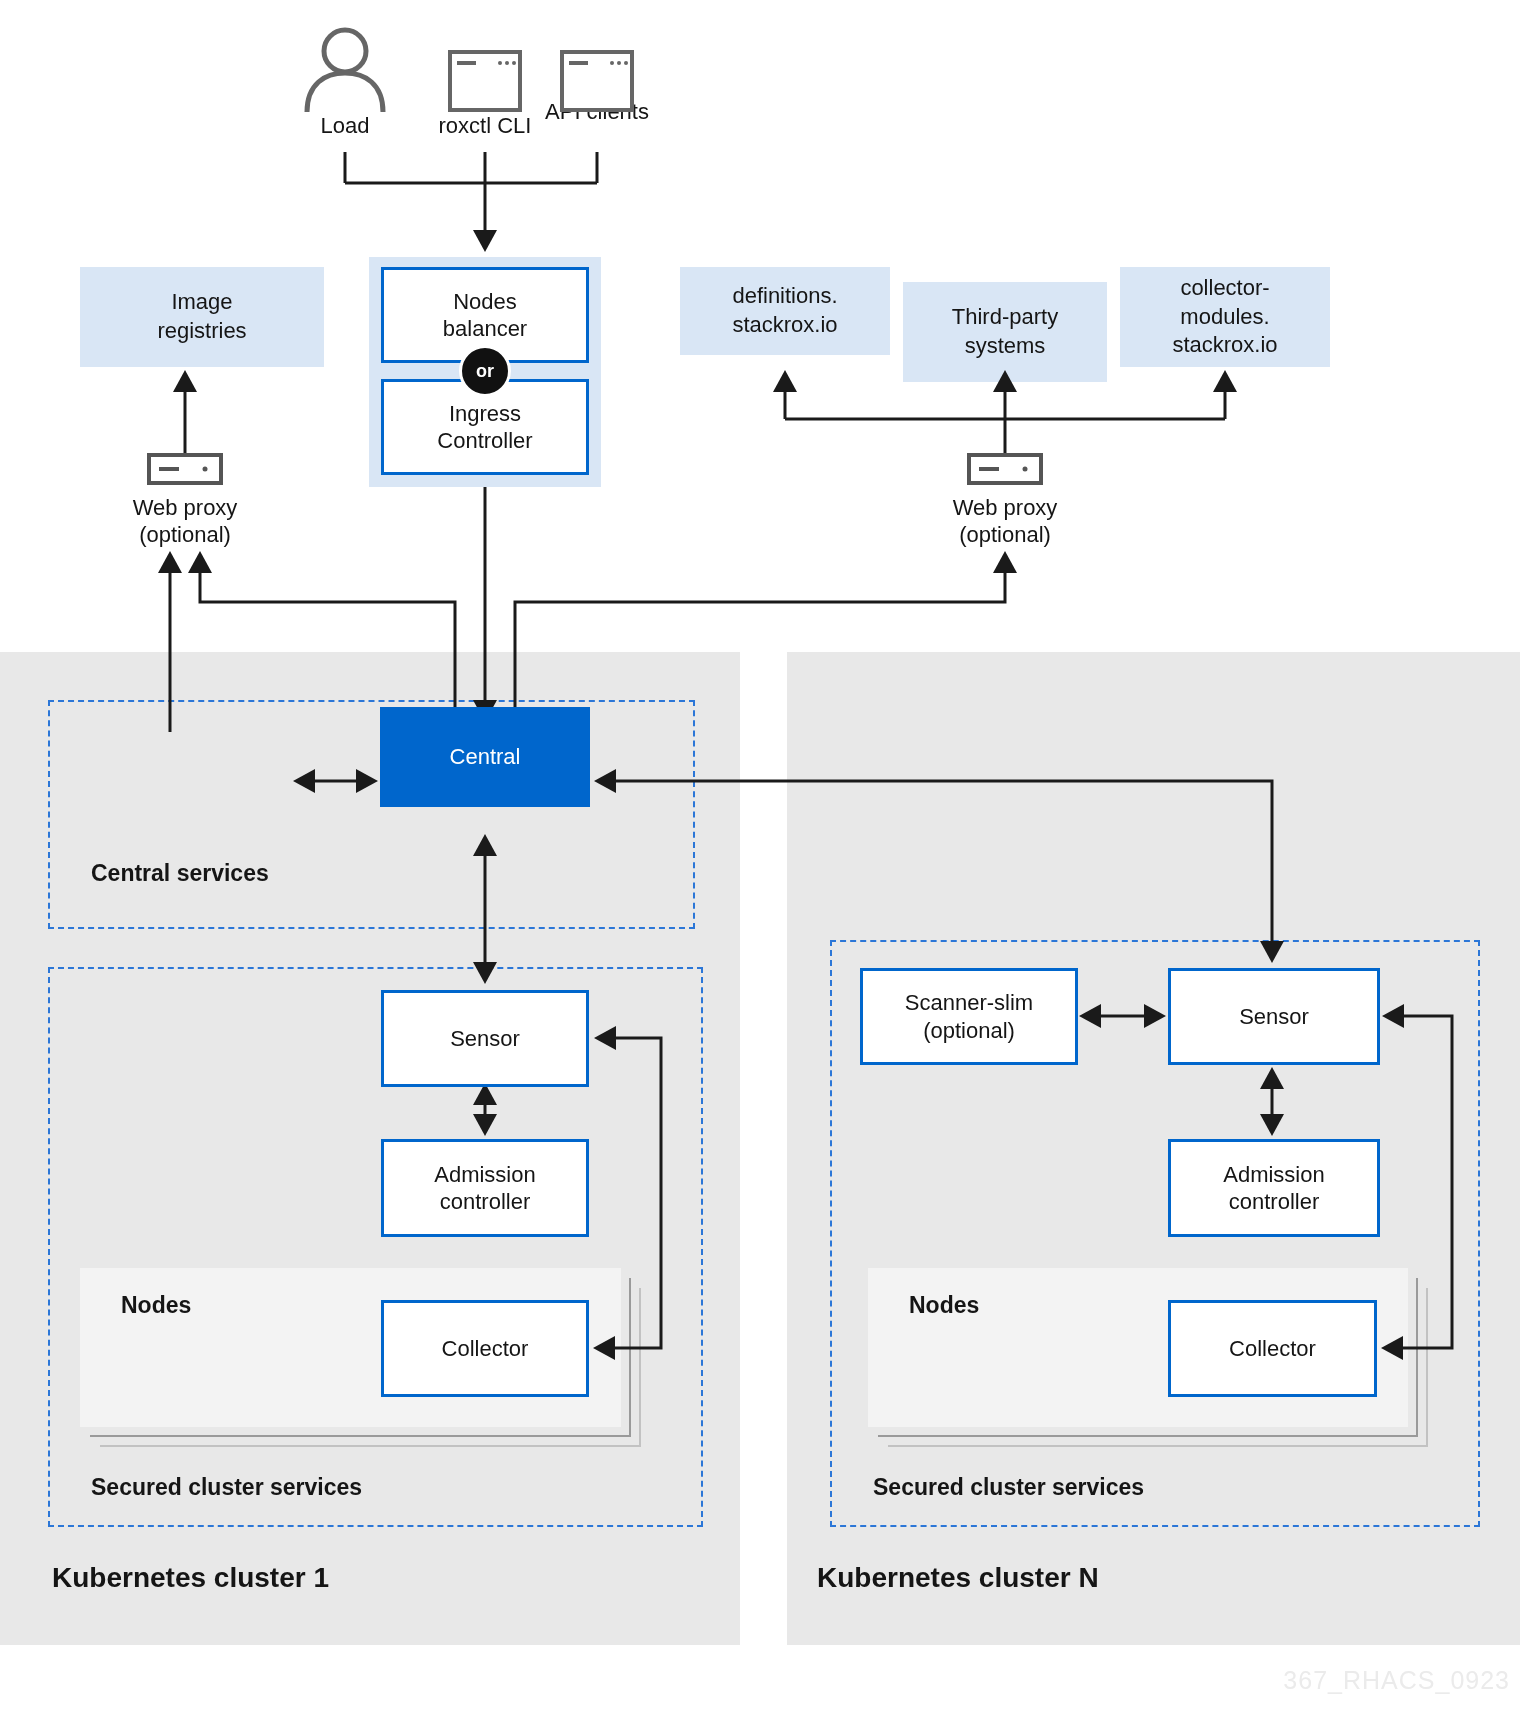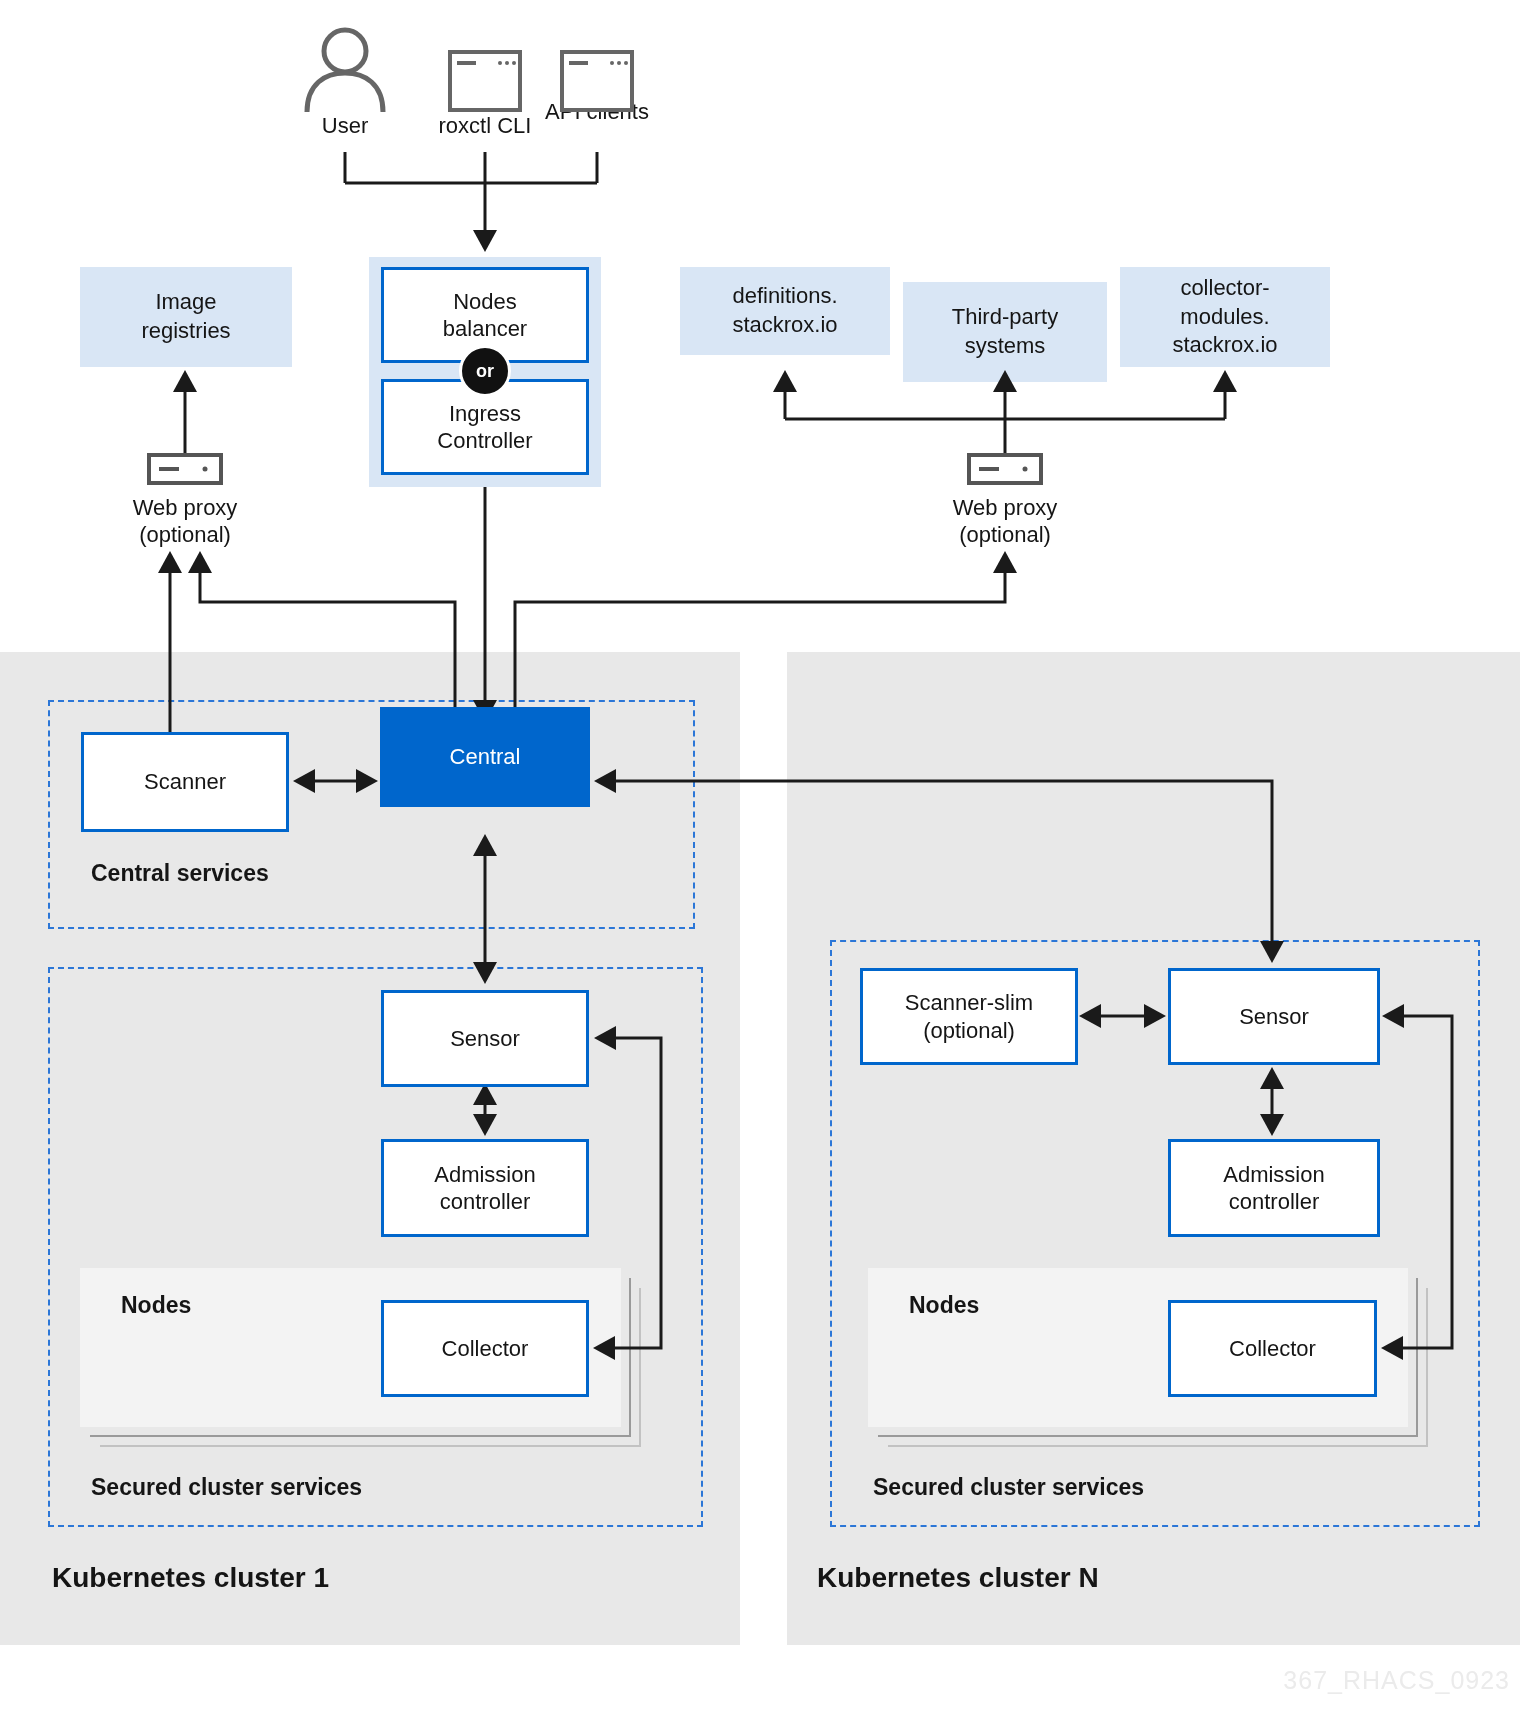--- a/index.html
+++ b/index.html
@@ -139,32 +139,32 @@
       <circle cx="66" cy="13" r="2" fill="#666"></circle>
   </svg>
   <svg class="icon" style="left:560px;top:50px" width="74" height="62" viewBox="0 0 74 62">
     <rect x="2" y="2" width="70" height="58" fill="#fff" stroke="#666" stroke-width="4"></rect>
     <line x1="9" y1="13" x2="28" y2="13" stroke="#666" stroke-width="4"></line>
     <circle cx="52" cy="13" r="2" fill="#666"></circle>
       <circle cx="59" cy="13" r="2" fill="#666"></circle>
       <circle cx="66" cy="13" r="2" fill="#666"></circle>
   </svg>
 
-  <div class="lbl" style="left:345px;top:112px">User</div>
+  <div class="lbl" style="left:345px;top:112px">Load</div>
   <div class="lbl" style="left:485px;top:112px">roxctl CLI</div>
   <div class="lbl" style="left:597px;top:98px">API clients</div>
 
   <div class="abs" style="left:369px;top:257px;width:232px;height:230px;background:#d9e6f5"></div>
   <div class="box z6" style="left:381px;top:267px;width:208px;height:96px">Nodes
 balancer</div>
   <div class="box z6" style="left:381px;top:379px;width:208px;height:96px">Ingress
 Controller</div>
   <div class="or-badge" style="left:459px;top:345px">or</div>
 
-  <div class="box-light" style="left:80px;top:267px;width:212px;height:100px">Image
+  <div class="box-light" style="left:80px;top:267px;width:244px;height:100px">Image
 registries</div>
   <div class="box-light" style="left:680px;top:267px;width:210px;height:88px">definitions.
 stackrox.io</div>
   <div class="box-light" style="left:903px;top:282px;width:204px;height:100px">Third-party
 systems</div>
   <div class="box-light" style="left:1120px;top:267px;width:210px;height:100px">collector-
 modules.
 stackrox.io</div>
 
   <svg class="icon" style="left:147px;top:453px" width="76" height="32" viewBox="0 0 76 32">
@@ -176,21 +176,20 @@
 (optional)</div>
 
   <svg class="icon" style="left:967px;top:453px" width="76" height="32" viewBox="0 0 76 32">
     <rect x="2" y="2" width="72" height="28" fill="#fff" stroke="#555" stroke-width="4"></rect>
     <line x1="12" y1="16" x2="32" y2="16" stroke="#555" stroke-width="4"></line>
     <circle cx="58" cy="16" r="2.5" fill="#555"></circle>
   </svg>
   <div class="lbl" style="left:1005px;top:494px">Web proxy
 (optional)</div>
 
-  <div class="box z6" style="left:81px;top:732px;width:208px;height:100px">Scanner</div>
   <div class="box box-central z6" style="left:380px;top:707px;width:210px;height:100px">Central</div>
   <div class="section-label" style="left:81px;top:860px">Central services</div>
 
   <div class="box z6" style="left:381px;top:990px;width:208px;height:97px">Sensor</div>
   <div class="box z6" style="left:381px;top:1139px;width:208px;height:98px">Admission
 controller</div>
   <div class="section-label" style="left:111px;top:1292px">Nodes</div>
   <div class="box z6" style="left:381px;top:1300px;width:208px;height:97px">Collector</div>
   <div class="section-label" style="left:81px;top:1474px">Secured cluster services</div>
   <div class="cluster-title" style="left:52px;top:1562px">Kubernetes cluster 1</div>

